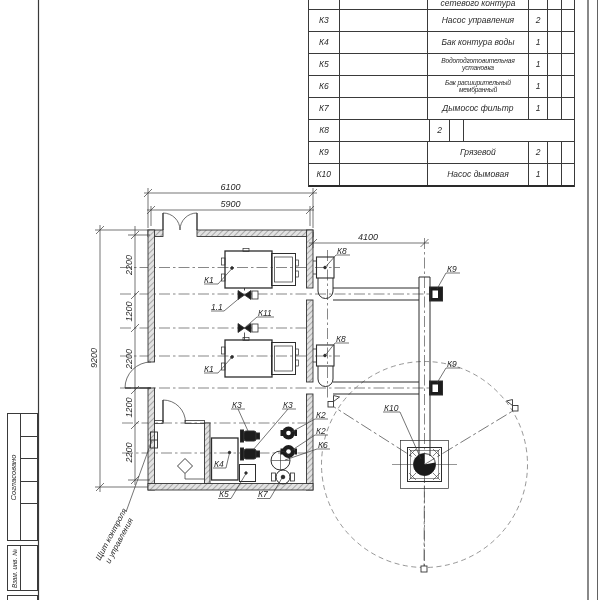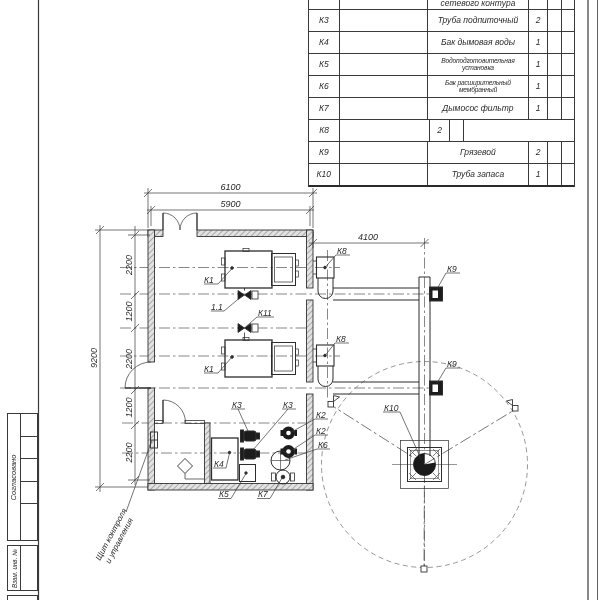--- a/index.html
+++ b/index.html
@@ -366,29 +366,29 @@
     <div class="td c-pos">К2</div>
     <div class="td c-des"></div>
     <div class="td c-name">сетевого контура</div>
     <div class="td c-qty">2</div>
     <div class="td c-x1"></div>
         <div class="td c-x2"></div>
   </div>
   <div class="tr">
     <div class="td c-pos">К3</div>
     <div class="td c-des"></div>
-    <div class="td c-name">Труба подпиточный</div>
+    <div class="td c-name">Насос управления</div>
     <div class="td c-qty">2</div>
     <div class="td c-x1"></div>
         <div class="td c-x2"></div>
   </div>
   <div class="tr">
     <div class="td c-pos">К4</div>
     <div class="td c-des"></div>
-    <div class="td c-name">Бак дымовая воды</div>
+    <div class="td c-name">Бак контура воды</div>
     <div class="td c-qty">1</div>
     <div class="td c-x1"></div>
         <div class="td c-x2"></div>
   </div>
   <div class="tr">
     <div class="td c-pos">К5</div>
     <div class="td c-des"></div>
     <div class="td c-name small-name">Водоподготовительная установка</div>
     <div class="td c-qty">1</div>
     <div class="td c-x1"></div>
@@ -421,21 +421,21 @@
     <div class="td c-pos">К9</div>
     <div class="td c-des"></div>
     <div class="td c-name">Грязевой</div>
     <div class="td c-qty">2</div>
     <div class="td c-x1"></div>
         <div class="td c-x2"></div>
   </div>
   <div class="tr">
     <div class="td c-pos">К10</div>
     <div class="td c-des"></div>
-    <div class="td c-name">Труба запаса</div>
+    <div class="td c-name">Насос дымовая</div>
     <div class="td c-qty">1</div>
     <div class="td c-x1"></div>
         <div class="td c-x2"></div>
   </div>
 </div>
 
 <div class="tb tb-a">
   <div class="vdiv"></div>
   <div class="hline" style="top:22px"></div>
   <div class="hline" style="top:44px"></div>

